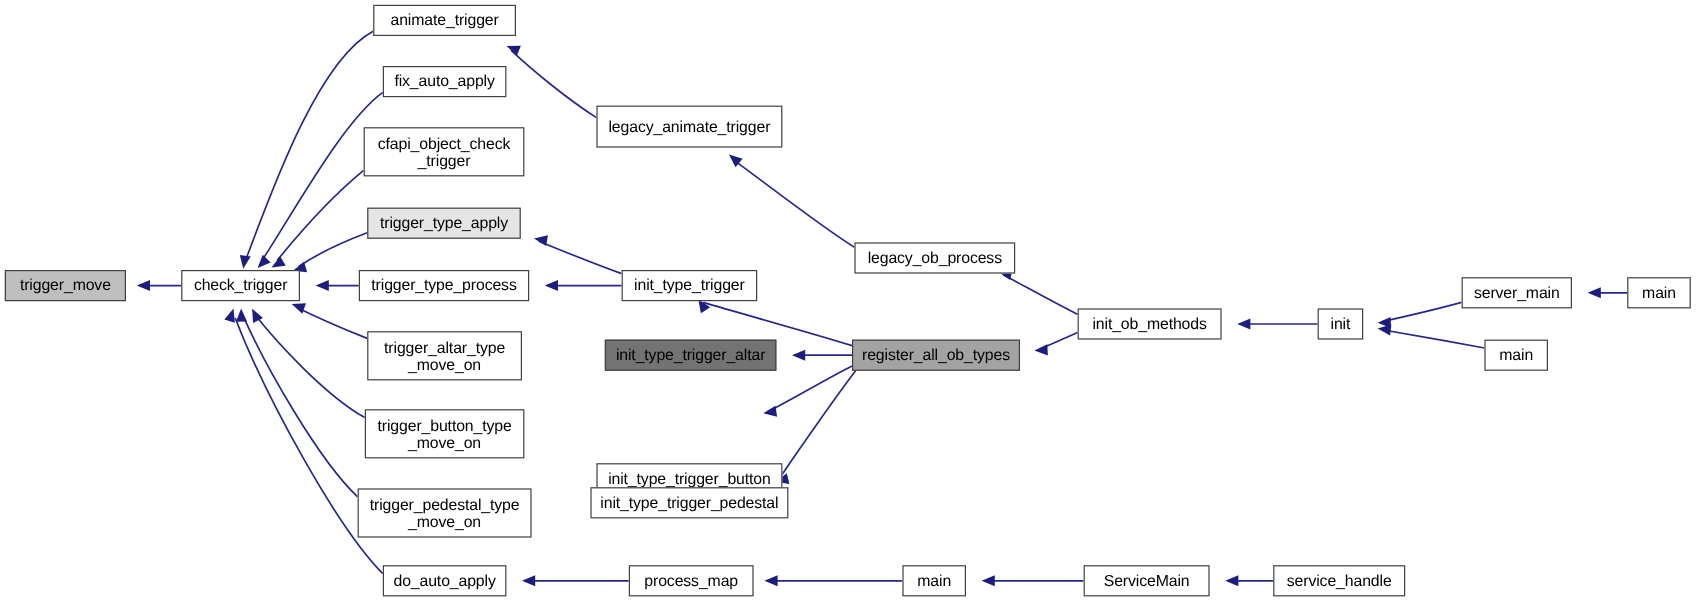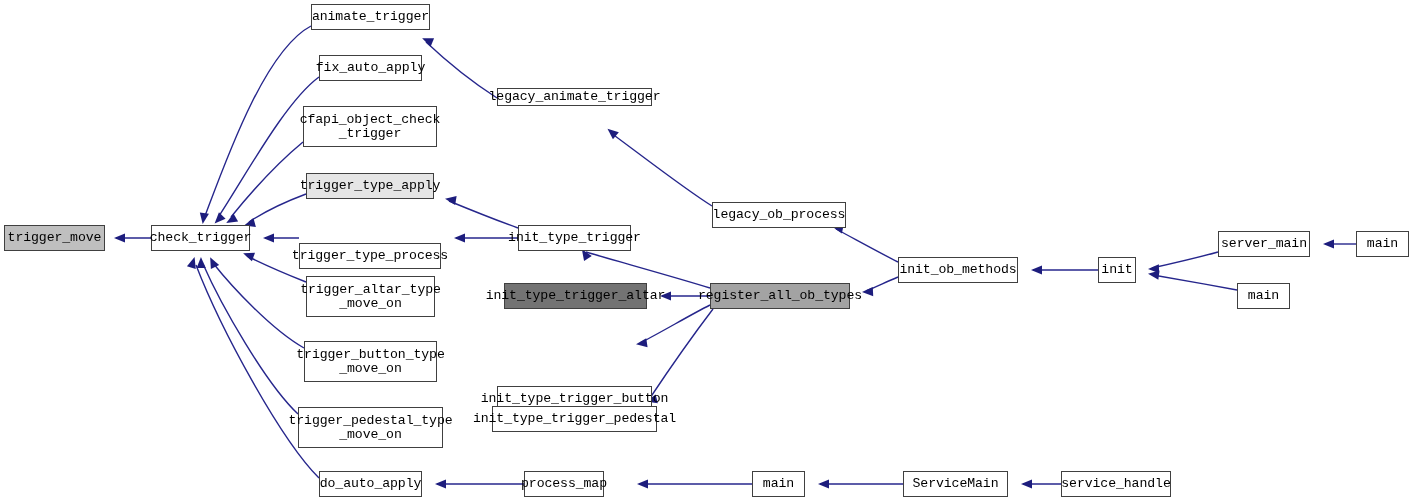--- a/index.html
+++ b/index.html
@@ -27,21 +27,21 @@
   }
   .node-box {
     position: absolute;
     box-sizing: border-box;
     border: 1px solid #404040;
     background: #ffffff;
     display: flex;
     align-items: center;
     justify-content: center;
     text-align: center;
-    font-family: Liberation Mono, monospace;
+    font-family: Liberation Sans, sans-serif;
     font-size: 13.2px;
     line-height: 14px;
     color: #000000;
     white-space: pre;
     letter-spacing: -0.1px;
   }
   .node-box.highlight {
     background: #bfbfbf;
   }
   .edge-path {
@@ -117,34 +117,34 @@
       <polygon points="1021,484 1032,479.4 1032,488.6" class="edge-head" fill="#1d1d7d"></polygon>
     </svg>
   <div id="node-layer">
       <div class="node-box highlight" style="left: 4px; top: 225px; width: 101px; height: 26px; border-color: rgb(64, 64, 64); background: rgb(191, 191, 191);">trigger_move</div>
       <div class="node-box" style="left: 151px; top: 225px; width: 99px; height: 26px; border-color: rgb(64, 64, 64); background: rgb(255, 255, 255);">check_trigger</div>
       <div class="node-box" style="left: 311px; top: 4px; width: 119px; height: 26px; border-color: rgb(64, 64, 64); background: rgb(255, 255, 255);">animate_trigger</div>
       <div class="node-box" style="left: 319px; top: 55px; width: 103px; height: 26px; border-color: rgb(64, 64, 64); background: rgb(255, 255, 255);">fix_auto_apply</div>
       <div class="node-box" style="left: 303px; top: 106px; width: 134px; height: 41px; border-color: rgb(64, 64, 64); background: rgb(255, 255, 255);">cfapi_object_check
 _trigger</div>
       <div class="node-box" style="left: 306px; top: 173px; width: 128px; height: 26px; border-color: rgb(64, 64, 64); background: #e5e5e5;">trigger_type_apply</div>
-      <div class="node-box" style="left: 299px; top: 225px; width: 142px; height: 26px; border-color: rgb(64, 64, 64); background: rgb(255, 255, 255); margin-top: 18px;">trigger_type_process</div>
+      <div class="node-box" style="left: 299px; top: 225px; width: 142px; height: 26px; border-color: rgb(64, 64, 64); background: rgb(255, 255, 255);">trigger_type_process</div>
       <div class="node-box" style="left: 306px; top: 276px; width: 129px; height: 41px; border-color: rgb(64, 64, 64); background: rgb(255, 255, 255);">trigger_altar_type
 _move_on</div>
       <div class="node-box" style="left: 304px; top: 341px; width: 133px; height: 41px; border-color: rgb(64, 64, 64); background: rgb(255, 255, 255); text-align: center;">trigger_button_type
 _move_on</div>
       <div class="node-box" style="left: 298px; top: 407px; width: 145px; height: 41px; border-color: rgb(64, 64, 64); background: rgb(255, 255, 255);">trigger_pedestal_type
 _move_on</div>
       <div class="node-box" style="left: 319px; top: 471px; width: 103px; height: 26px; border-color: rgb(64, 64, 64); background: rgb(255, 255, 255);">do_auto_apply</div>
-      <div class="node-box" style="left: 497px; top: 88px; width: 155px; height: 18px; border-color: rgb(64, 64, 64); background: rgb(255, 255, 255);">legacy_animate_trigger</div>
+      <div class="node-box" style="left: 497px; top: 88px; width: 155px; height: 35px; border-color: rgb(64, 64, 64); background: rgb(255, 255, 255);">legacy_animate_trigger</div>
       <div class="node-box" style="left: 518px; top: 225px; width: 113px; height: 26px; border-color: rgb(64, 64, 64); background: rgb(255, 255, 255);">init_type_trigger</div>
       <div class="node-box" style="left: 504px; top: 283px; width: 143px; height: 26px; border-color: rgb(64, 64, 64); background: #737373;">init_type_trigger_altar</div>
       <div class="node-box" style="left: 497px; top: 340px; width: 155px; height: 26px; border-color: rgb(64, 64, 64); background: rgb(255, 255, 255); margin-top: 46px;">init_type_trigger_button</div>
       <div class="node-box" style="left: 492px; top: 406px; width: 165px; height: 26px; border-color: rgb(64, 64, 64); background: rgb(255, 255, 255);">init_type_trigger_pedestal</div>
-      <div class="node-box" style="left: 524px; top: 471px; width: 80px; height: 26px; border-color: rgb(64, 64, 64); background: rgb(255, 255, 255);">process_map</div>
+      <div class="node-box" style="left: 524px; top: 471px; width: 104px; height: 26px; border-color: rgb(64, 64, 64); background: rgb(255, 255, 255);">process_map</div>
       <div class="node-box" style="left: 712px; top: 202px; width: 134px; height: 26px; border-color: rgb(64, 64, 64); background: rgb(255, 255, 255);">legacy_ob_process</div>
       <div class="node-box" style="left: 710px; top: 283px; width: 140px; height: 26px; border-color: rgb(64, 64, 64); background: #a3a3a3;">register_all_ob_types</div>
       <div class="node-box" style="left: 752px; top: 471px; width: 53px; height: 26px; border-color: rgb(64, 64, 64); background: rgb(255, 255, 255);">main</div>
       <div class="node-box" style="left: 898px; top: 257px; width: 120px; height: 26px; border-color: rgb(64, 64, 64); background: rgb(255, 255, 255);">init_ob_methods</div>
       <div class="node-box" style="left: 903px; top: 471px; width: 105px; height: 26px; border-color: rgb(64, 64, 64); background: rgb(255, 255, 255);">ServiceMain</div>
       <div class="node-box" style="left: 1098px; top: 257px; width: 38px; height: 26px; border-color: rgb(64, 64, 64); background: rgb(255, 255, 255);">init</div>
       <div class="node-box" style="left: 1061px; top: 471px; width: 110px; height: 26px; border-color: rgb(64, 64, 64); background: rgb(255, 255, 255);">service_handle</div>
       <div class="node-box" style="left: 1218px; top: 231px; width: 92px; height: 26px; border-color: rgb(64, 64, 64); background: rgb(255, 255, 255);">server_main</div>
       <div class="node-box" style="left: 1237px; top: 283px; width: 53px; height: 26px; border-color: rgb(64, 64, 64); background: rgb(255, 255, 255);">main</div>
       <div class="node-box" style="left: 1356px; top: 231px; width: 53px; height: 26px; border-color: rgb(64, 64, 64); background: rgb(255, 255, 255);">main</div>

